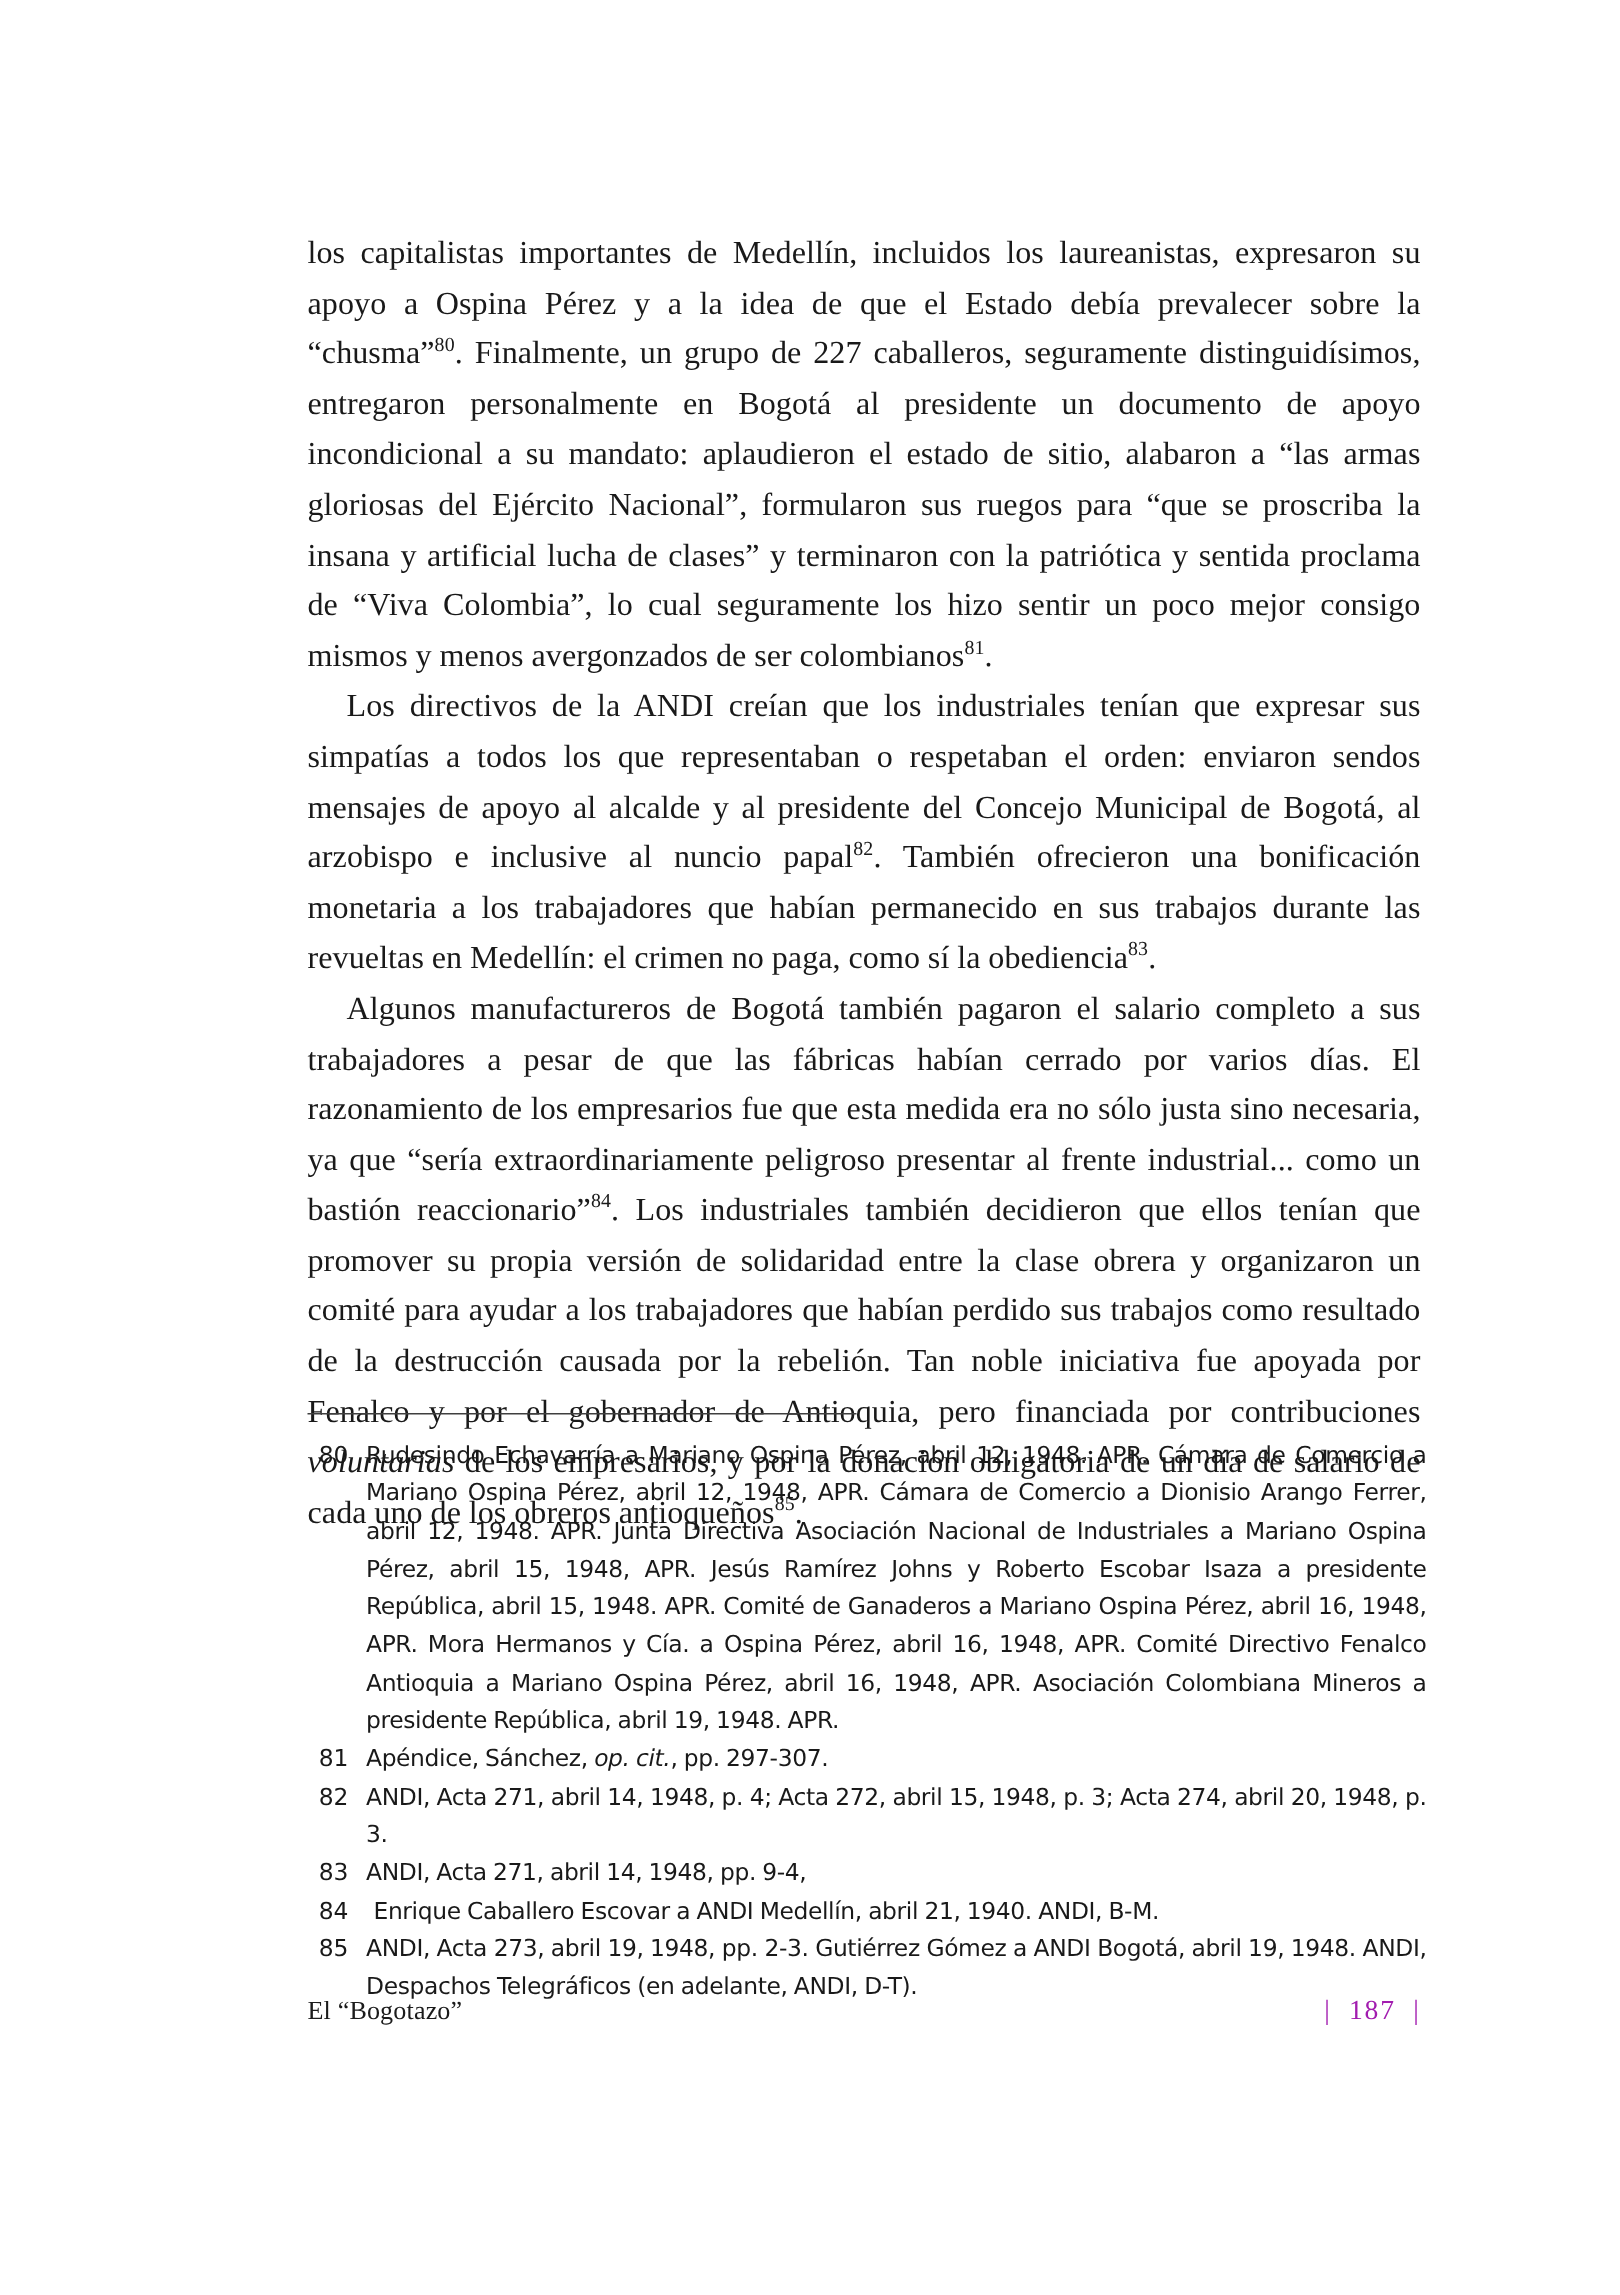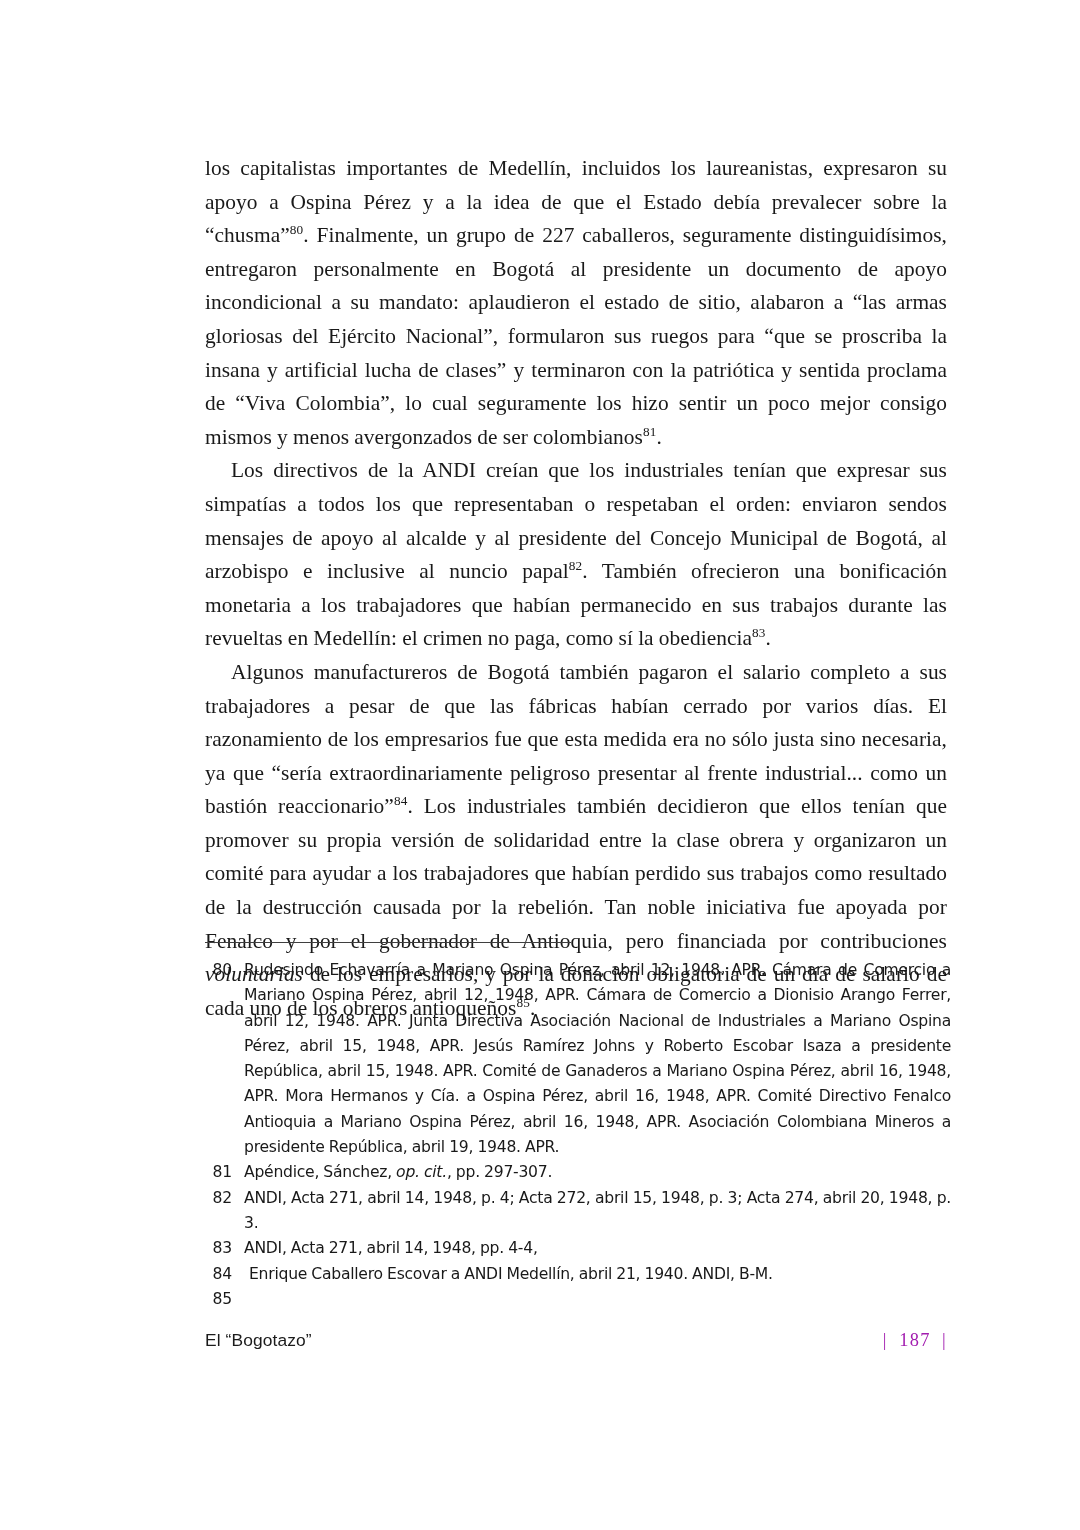--- a/index.html
+++ b/index.html
@@ -106,21 +106,21 @@
   .footer {
     position: absolute;
     left: 161px;
     top: 1330px;
     width: 742px;
     display: flex;
     align-items: baseline;
     justify-content: space-between;
   }
   .footer-left {
-    font-family: Liberation Sans, sans-serif;
+    font-family: Liberation Serif, serif;
     font-size: 17.4px;
     letter-spacing: 0.1px;
     color: #1b1b1b;
   }
   .footer-right {
     font-family: "Liberation Serif", "DejaVu Serif", serif;
     font-size: 18.4px;
     letter-spacing: 1.2px;
     color: #a21caf;
     white-space: pre;
@@ -143,27 +143,27 @@
     <div class="note">
       <span class="num">80</span><span>Rudesindo Echavarría a Mariano Ospina Pérez, abril 12, 1948. APR. Cámara de Comercio a Mariano Ospina Pérez, abril 12, 1948, APR. Cámara de Comercio a Dionisio Arango Ferrer, abril 12, 1948. APR. Junta Directiva Asociación Nacional de Industriales a Mariano Ospina Pérez, abril 15, 1948, APR. Jesús Ramírez Johns y Roberto Escobar Isaza a presidente República, abril 15, 1948. APR. Comité de Ganaderos a Mariano Ospina Pérez, abril 16, 1948, APR. Mora Hermanos y Cía. a Ospina Pérez, abril 16, 1948, APR. Comité Directivo Fenalco Antioquia a Mariano Ospina Pérez, abril 16, 1948, APR. Asociación Colombiana Mineros a presidente República, abril 19, 1948. APR.</span>
     </div>
     <div class="note">
       <span class="num">81</span><span>Apéndice, Sánchez, <em class="it">op. cit.</em>, pp. 297-307.</span>
     </div>
     <div class="note">
       <span class="num">82</span><span>ANDI, Acta 271, abril 14, 1948, p. 4; Acta 272, abril 15, 1948, p. 3; Acta 274, abril 20, 1948, p. 3.</span>
     </div>
     <div class="note">
-      <span class="num">83</span><span>ANDI, Acta 271, abril 14, 1948, pp. 4-4,</span>
+      <span class="num">83</span><span>ANDI, Acta 271, abril 14, 1948, pp. 9-4,</span>
     </div>
     <div class="note wide">
       <span class="num">84</span><span>Enrique Caballero Escovar a ANDI Medellín, abril 21, 1940. ANDI, B-M.</span>
     </div>
     <div class="note">
-      <span class="num">85</span>
+      <span class="num">85</span><span>ANDI, Acta 273, abril 19, 1948, pp. 2-3. Gutiérrez Gómez a ANDI Bogotá, abril 19, 1948. ANDI, Despachos Telegráficos (en adelante, ANDI, D-T).</span>
     </div>
   </div>
 
   <div class="footer">
     <span class="footer-left">El “Bogotazo”</span>
     <span class="footer-right">|  187  |</span>
   </div>
 
 </div>
 

